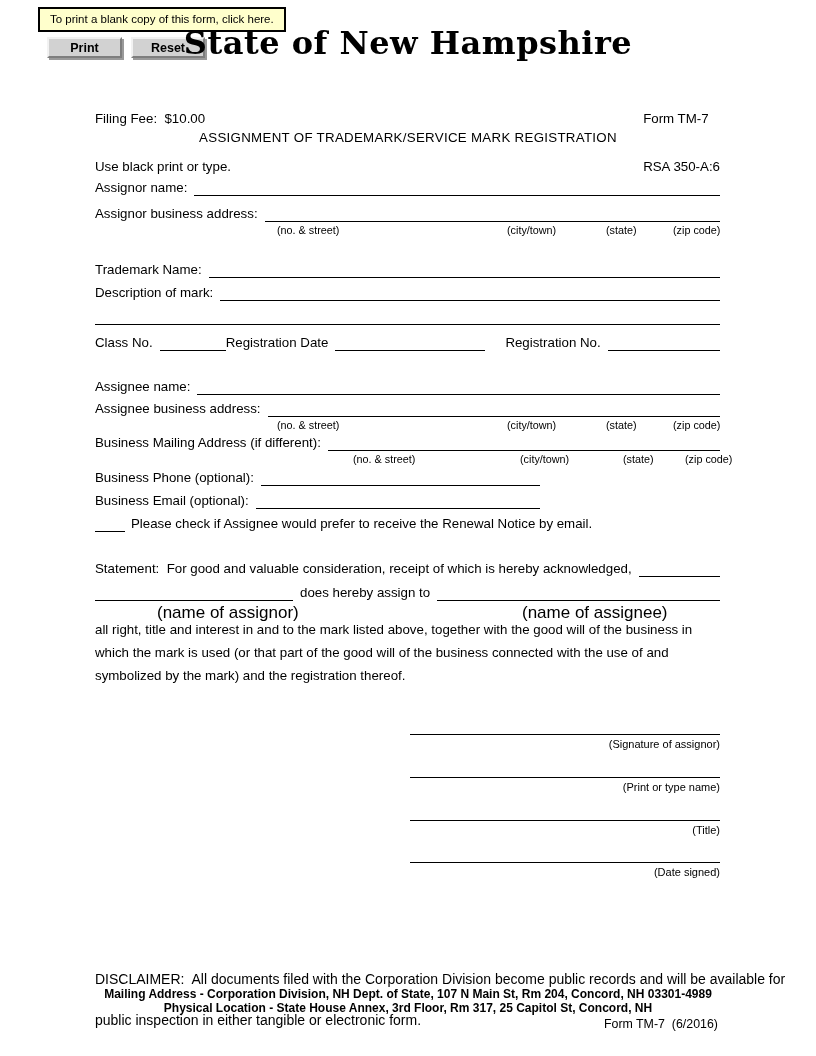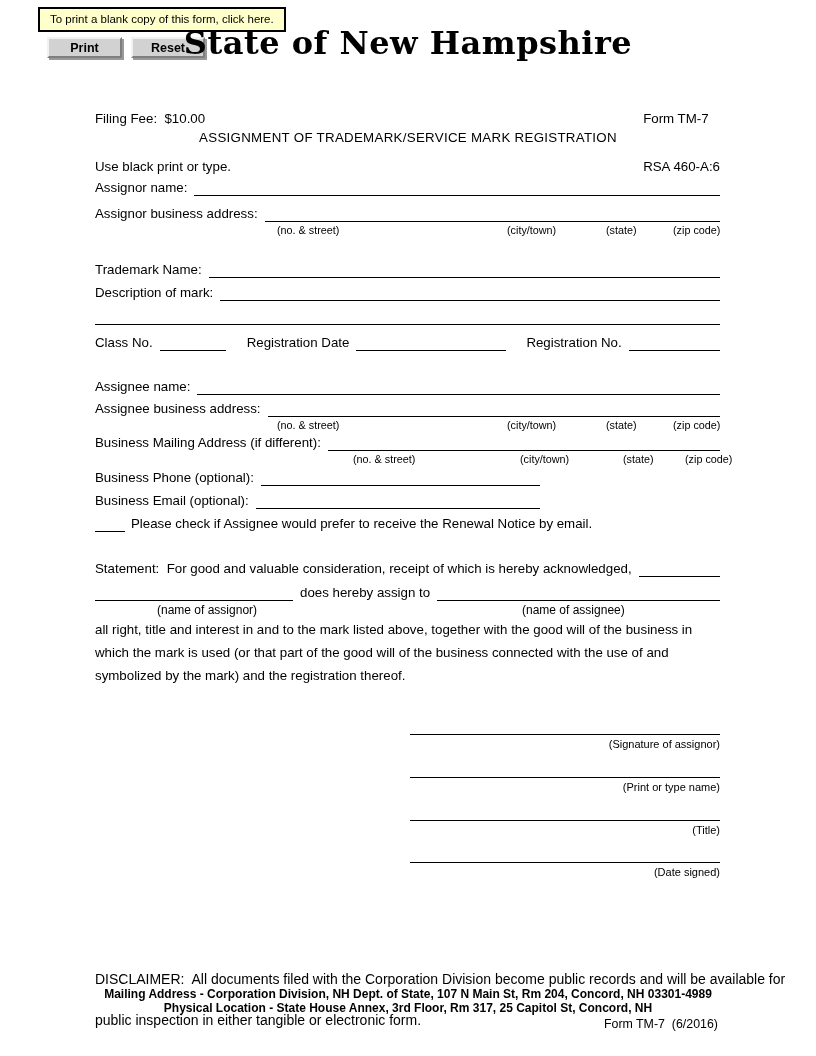--- a/index.html
+++ b/index.html
@@ -43,21 +43,21 @@
   .lbl { white-space:pre; padding-bottom:1px; flex:none; }
   .blank { flex:1 1 auto; border-bottom:1.4px solid #000; height:100%; margin-left:7px; min-width:10px; }
   .blank.fixed { flex:none; margin-left:7px; }
   .blank.nogap { margin-left:0; }
   .hr { position:absolute; left:95px; width:625px; border-top:1.4px solid #000; height:0; }
 
   
   .subrow { position:absolute; left:95px; width:640px; height:13px; font-size:10.8px; }
   .subrow span { position:absolute; white-space:pre; }
 
-  .stmt-sub { position:absolute; left:95px; width:640px; height:13px; font-size:12px; }
+  .stmt-sub { position:absolute; left:95px; width:640px; height:13px; font-size:17px; }
   .stmt-sub span { position:absolute; white-space:pre; }
 
   .bodyline { position:absolute; left:95px; width:648px; white-space:pre; }
 
   
   .sig-entry { position:absolute; left:410px; width:310px; text-align:right; }
   .sig-line { border-bottom:1.5px solid #000; height:1px; }
   .sig-label { font-size:11px; padding-top:3px; }
 
   
@@ -74,21 +74,21 @@
   <button class="btn btn-print">Print</button>
   <button class="btn btn-reset">Reset</button>
   <div class="state-title">State of New Hampshire</div>
 
   <div class="fee-block">
     <div>Filing Fee:  $10.00</div>
     <div>Use black print or type.</div>
   </div>
   <div class="formnum-block">
     <div>Form TM-7</div>
-    <div>RSA 460-A:6</div>
+    <div>RSA 350-A:6</div>
   </div>
   <div class="form-title">ASSIGNMENT OF TRADEMARK/SERVICE MARK REGISTRATION</div>
 
   <div class="row" style="top:177px">
     <span class="lbl">Assignor name:</span>
     <span class="blank"></span>
   </div>
   <div class="row" style="top:203px">
     <span class="lbl">Assignor business address:</span>
     <span class="blank"></span>
@@ -105,21 +105,21 @@
     <span class="blank"></span>
   </div>
   <div class="row" style="top:282px">
     <span class="lbl">Description of mark:</span>
     <span class="blank"></span>
   </div>
   <div class="hr" style="top:324px"></div>
   <div class="row" style="top:332px">
     <span class="lbl">Class No.</span>
     <span class="blank fixed" style="width:66px"></span>
-    <span class="lbl" style="margin-left:21px">Registration Date</span>
+    <span class="lbl" style="">Registration Date</span>
     <span class="blank fixed" style="width:150px"></span>
     <span class="lbl" style="margin-left:20px">Registration No.</span>
     <span class="blank"></span>
   </div>
 
   <div class="row" style="top:376px">
     <span class="lbl">Assignee name:</span>
     <span class="blank"></span>
   </div>
   <div class="row" style="top:398px">

